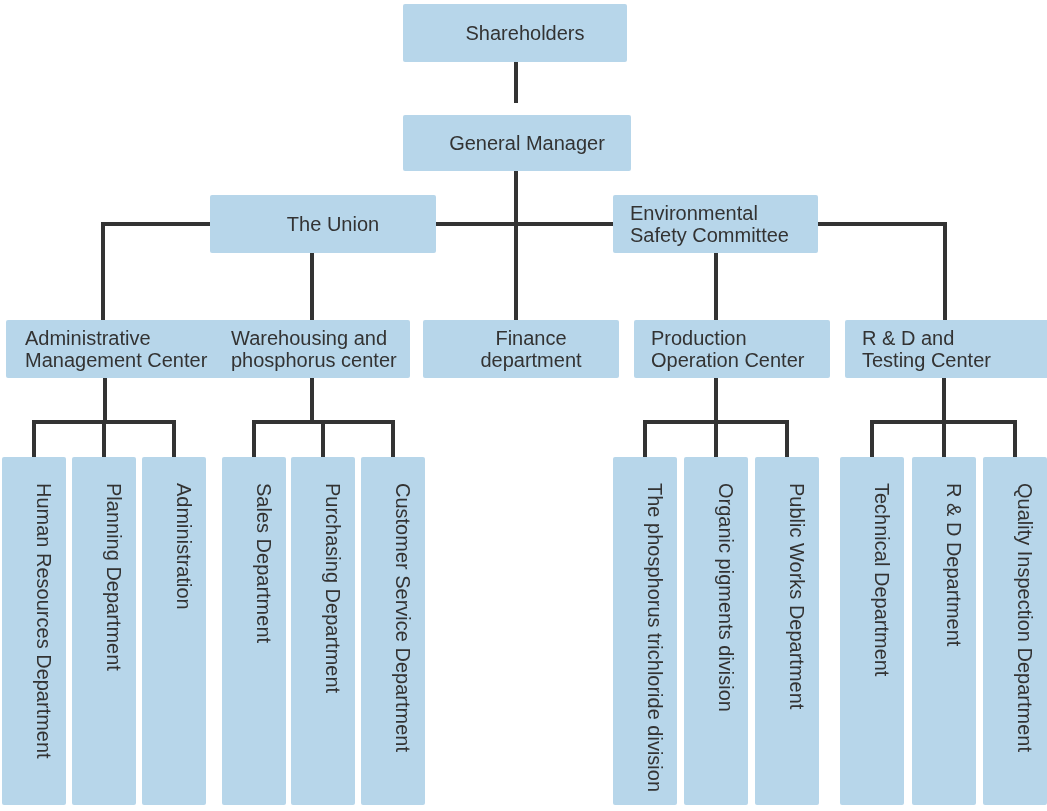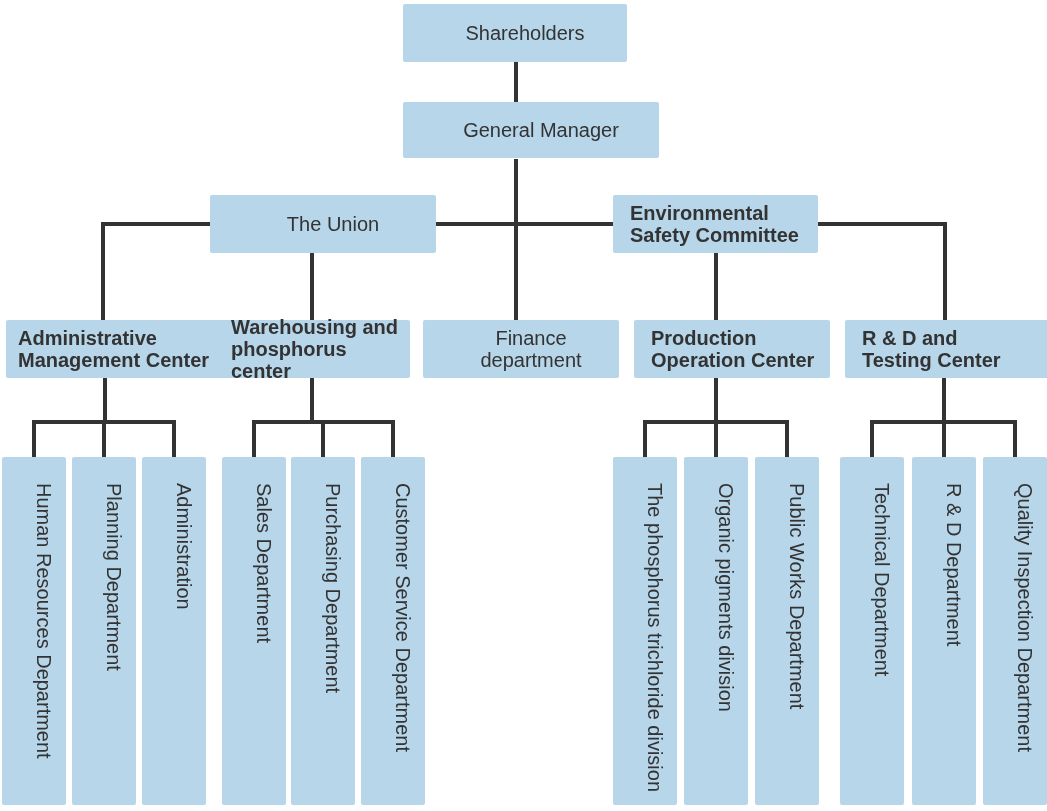--- a/index.html
+++ b/index.html
@@ -19,21 +19,21 @@
     border-radius: 2px;
     color: #333333;
     font-size: 20px;
     line-height: 22px;
     display: flex;
     align-items: center;
     padding-left: 20px;
   }
   .node .lbl { white-space: pre-line; }
   .center { justify-content: center; text-align: center; }
-  .leftpad { padding-left: 17px; font-weight: bold; }
+  .leftpad { padding-left: 17px; }
   .vert {
     width: 64px;
     top: 457px;
     height: 348px;
     justify-content: center;
     align-items: flex-start;
     padding-top: 26px;
   }
   .vert .lbl {
     writing-mode: vertical-rl;
@@ -74,33 +74,33 @@
 
   <div class="conn" style="left:942px;top:378px;width:4px;height:46px"></div>
   <div class="conn" style="left:870px;top:420px;width:147px;height:4px"></div>
   <div class="conn" style="left:870px;top:420px;width:4px;height:37px"></div>
   <div class="conn" style="left:942px;top:420px;width:4px;height:37px"></div>
   <div class="conn" style="left:1013px;top:420px;width:4px;height:37px"></div>
 
   <div class="node center" style="left:403px;top:4px;width:224px;height:58px">
     <span class="lbl">Shareholders</span>
   </div>
-  <div class="node center" style="left:403px;top:102px;width:256px;height:56px">
+  <div class="node center" style="left:403px;top:115px;width:228px;height:56px">
     <span class="lbl">General Manager</span>
   </div>
 
   <div class="node center" style="left:210px;top:195px;width:226px;height:58px">
     <span class="lbl">The Union</span>
   </div>
   <div class="node leftpad" style="left:613px;top:195px;width:205px;height:58px">
     <span class="lbl">Environmental
 Safety Committee</span>
   </div>
 
-  <div class="node leftpad" style="left:6px;top:320px;width:235px;height:58px;padding-left:12px">
+  <div class="node leftpad" style="left:6px;top:320px;width:235px;height:58px;padding-left:19px">
     <span class="lbl">Administrative
 Management Center</span>
   </div>
   <div class="node leftpad" style="left:214px;top:320px;width:196px;height:58px">
     <span class="lbl">Warehousing and
 phosphorus center</span>
   </div>
   <div class="node leftpad" style="left:634px;top:320px;width:196px;height:58px">
     <span class="lbl">Production
 Operation Center</span>

